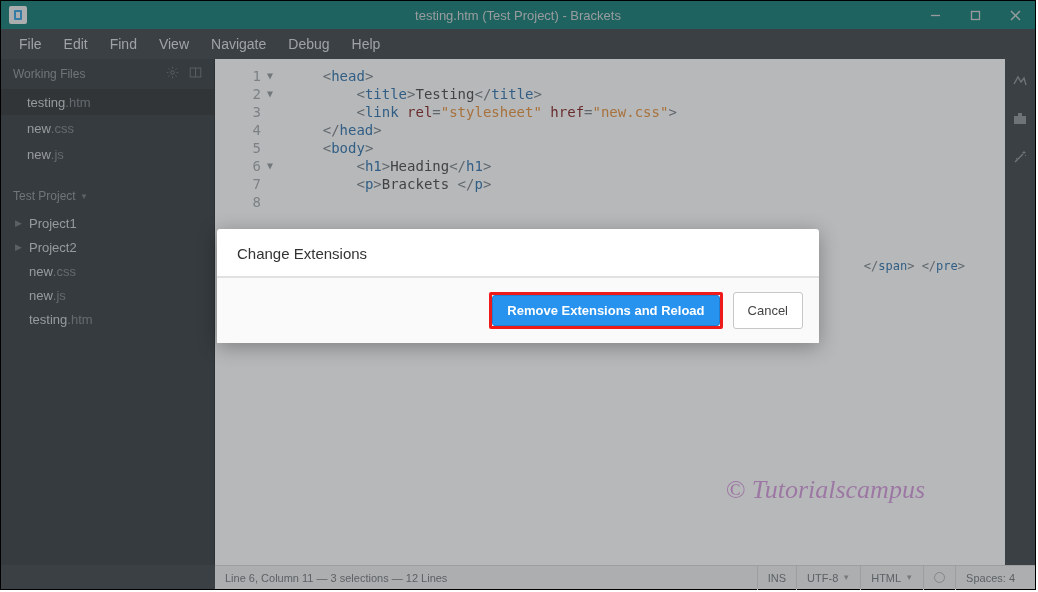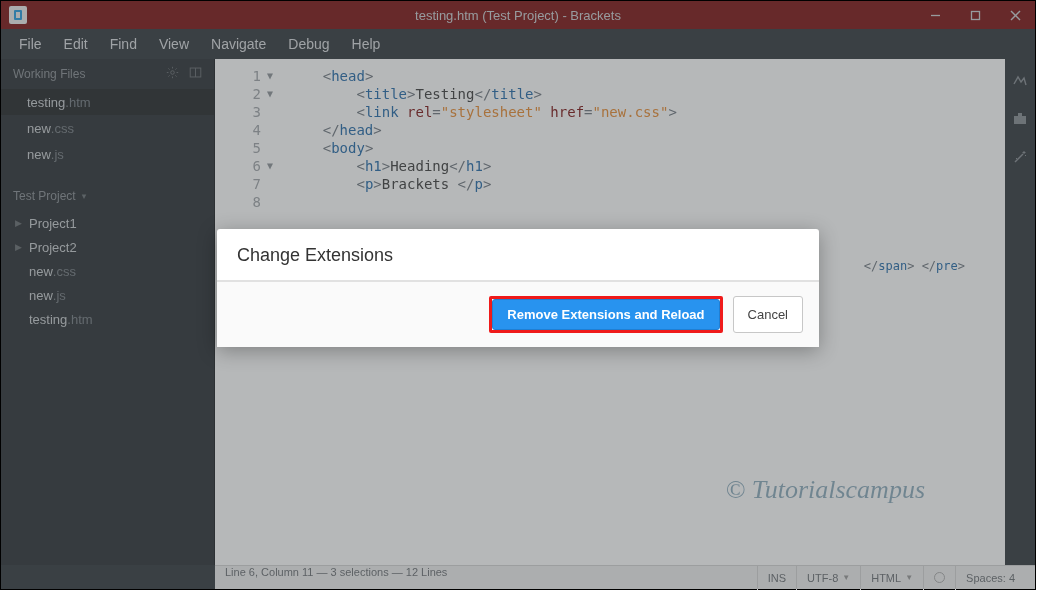--- a/index.html
+++ b/index.html
@@ -3,21 +3,21 @@
 <meta charset="utf-8">
 <style>
   * { box-sizing: border-box; margin: 0; padding: 0; }
   html, body { width: 1038px; height: 592px; overflow: hidden; font-family: "Segoe UI", Arial, sans-serif; }
   .window {
     width: 1036px; height: 590px; border: 1px solid #000; background: #3a3f44;
     display: flex; flex-direction: column; position: relative;
   }
   
   .titlebar {
-    height: 28px; background: #7f1d1d; display: flex; align-items: center;
+    height: 28px; background: #0f766e; display: flex; align-items: center;
     color: #c8cbce; font-size: 13px; position: relative;
   }
   .app-icon {
     width: 18px; height: 18px; margin: 0 8px; background: #e6e6e6; border-radius: 2px;
     display: flex; align-items: center; justify-content: center;
   }
   .app-icon-inner { width: 8px; height: 10px; border: 2px solid #2d9cdb; border-radius: 1px; }
   .title-text { position: absolute; left: 0; right: 0; text-align: center; pointer-events: none; }
   .win-controls { position: absolute; right: 0; top: 0; display: flex; }
   .win-btn { width: 40px; height: 28px; display: flex; align-items: center; justify-content: center; color: #c8cbce; }
@@ -71,50 +71,50 @@
   .gutter .ln { height: 18px; line-height: 18px; position: relative;}
   .fold { position: absolute; right: -12px; top:0; color: #8f9498; font-size: 10px;}
   .code { padding-left: 20px; }
   .code .line { height: 18px; line-height: 18px; white-space: pre; }
   .t-tag { color: #2d6ea8; }
   .t-bracket { color: #737a82; }
   .t-attr { color: #7f1d1d; }
   .t-str { color: #e28c3a; }
   .t-plain { color: #444; }
   .watermark {
-    position: absolute; right: 80px; bottom: 60px; color: #0c4a6e; opacity: 0.45;
+    position: absolute; right: 80px; bottom: 60px; color: #a21caf; opacity: 0.45;
     font-size: 26px; font-style: italic; font-family: Georgia, serif; pointer-events: none;
   }
   
   .right-toolbar {
     width: 30px; background: #3a3f44; display: flex; flex-direction: column; align-items: center;
     gap: 18px; padding-top: 14px; color: #888e93;
   }
   .right-toolbar svg { width: 16px; height: 16px; }
   
   .statusbar {
     height: 24px; background: #e9e9e9; border-top: 1px solid #cfcfcf;
-    display: flex; font-size: 11px; color: #6e7276;
+    display: flex; align-items: center; font-size: 11px; color: #6e7276;
     padding: 0 10px; justify-content: space-between; margin-left: 214px;
   }
   .status-left { white-space: pre; }
   .status-right { display: flex; align-items: center; gap: 0; margin-left: 8px; }
   .status-cell { padding: 0 10px; border-left: 1px solid #d0d0d0; height: 24px; display: flex; align-items: center; gap:4px;}
   .status-cell .dd { font-size: 8px; color: #999;}
   .status-circle { width: 11px; height: 11px; border: 1.5px solid #aaa; border-radius: 50%; }
   
   .overlay {
     position: absolute; inset: 0; background: rgba(60,65,70,0.35);
     display: flex; align-items: flex-start; justify-content: center; padding-top: 228px;
   }
   .dialog {
     width: 602px; background: #fff; border-radius: 3px; box-shadow: 0 4px 20px rgba(0,0,0,0.3);
     font-size: 13px; color: #444;
   }
-  .dlg-head { padding: 16px 20px 14px; border-bottom: 1px solid #e1e1e1; font-size: 18px; color: #333;}
+  .dlg-head { padding: 16px 20px 14px; border-bottom: 1px solid #e1e1e1; font-size: 15px; color: #333;}
   .dlg-body { padding: 18px 20px 24px; line-height: 1.55; color: #555;}
   .dlg-foot {
     padding: 14px 16px; border-top: 1px solid #e1e1e1; background: #fafafa;
     display: flex; justify-content: flex-end; gap: 10px;
   }
   .btn {
     padding: 7px 14px; border-radius: 3px; font-size: 13px; cursor: pointer;
     border: 1px solid #c7c7c7; background: #fff; color: #444;
   }
   .btn.primary {

